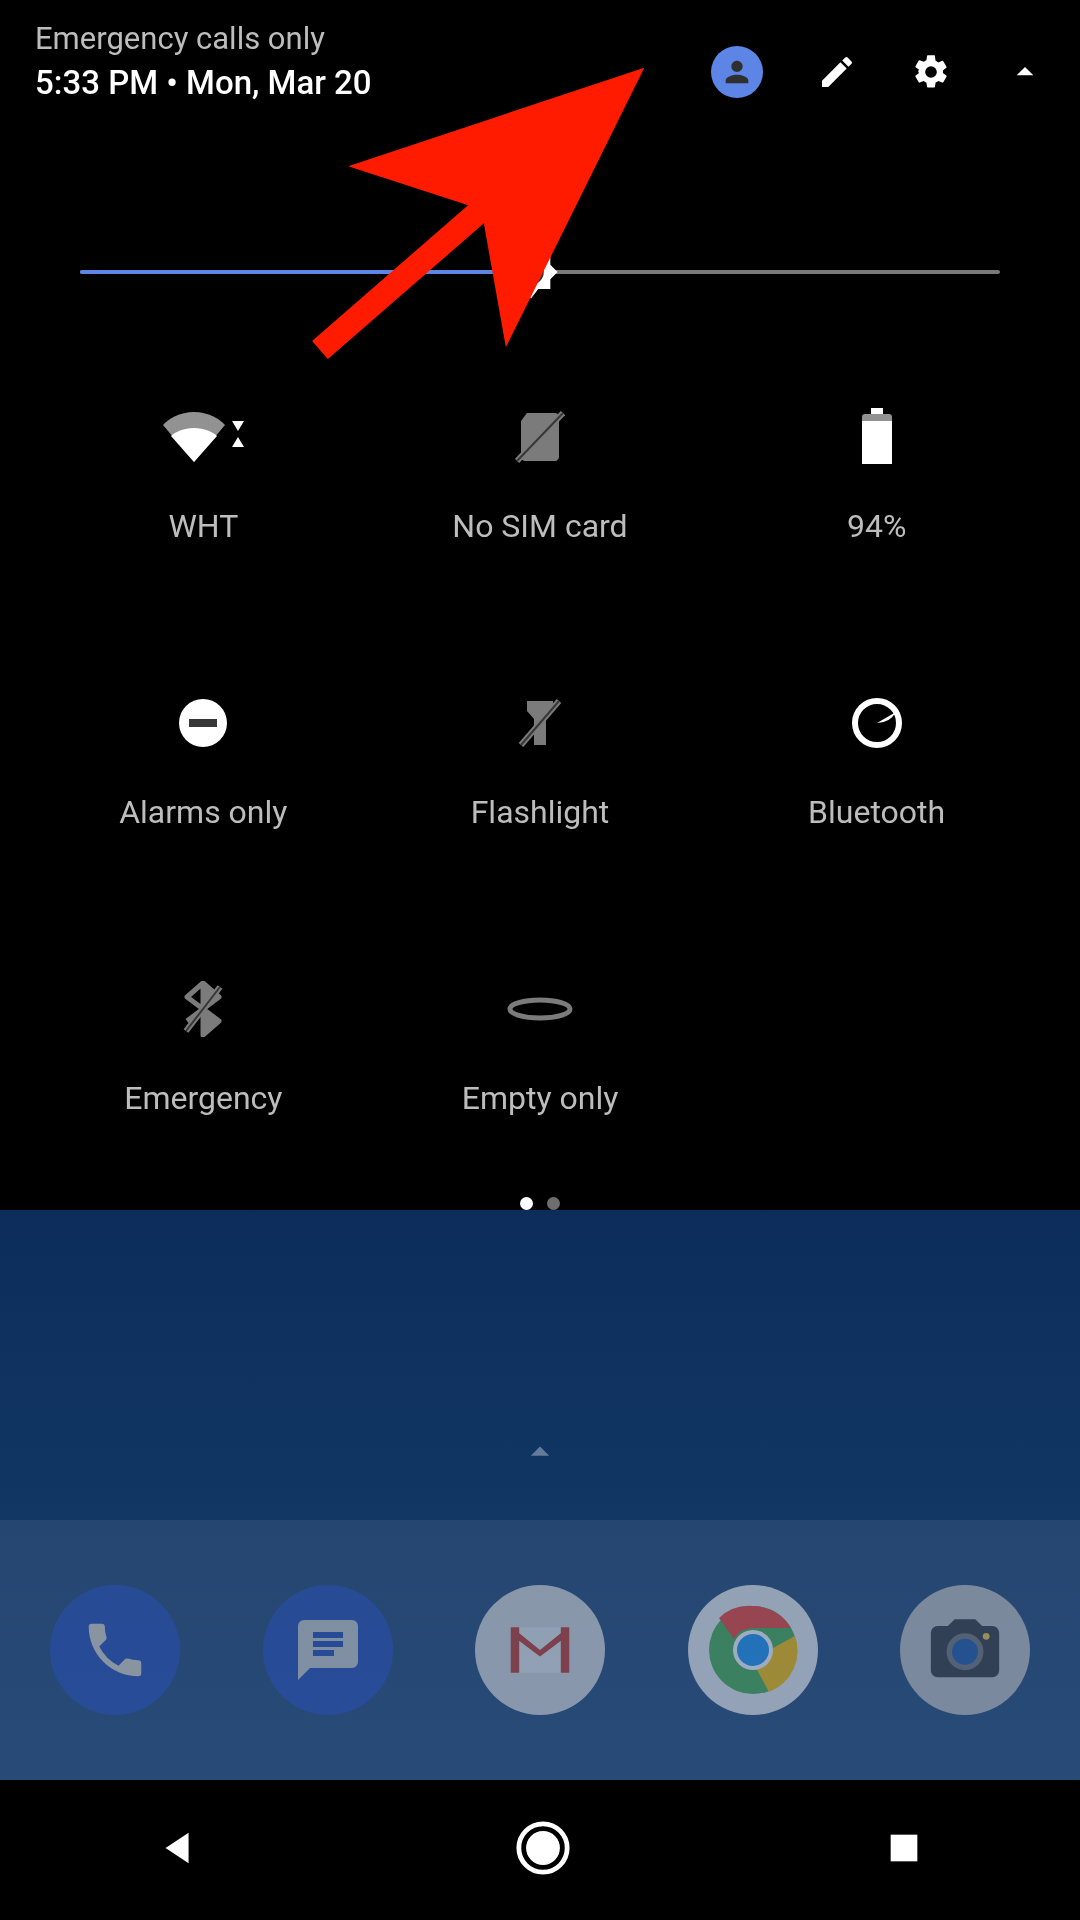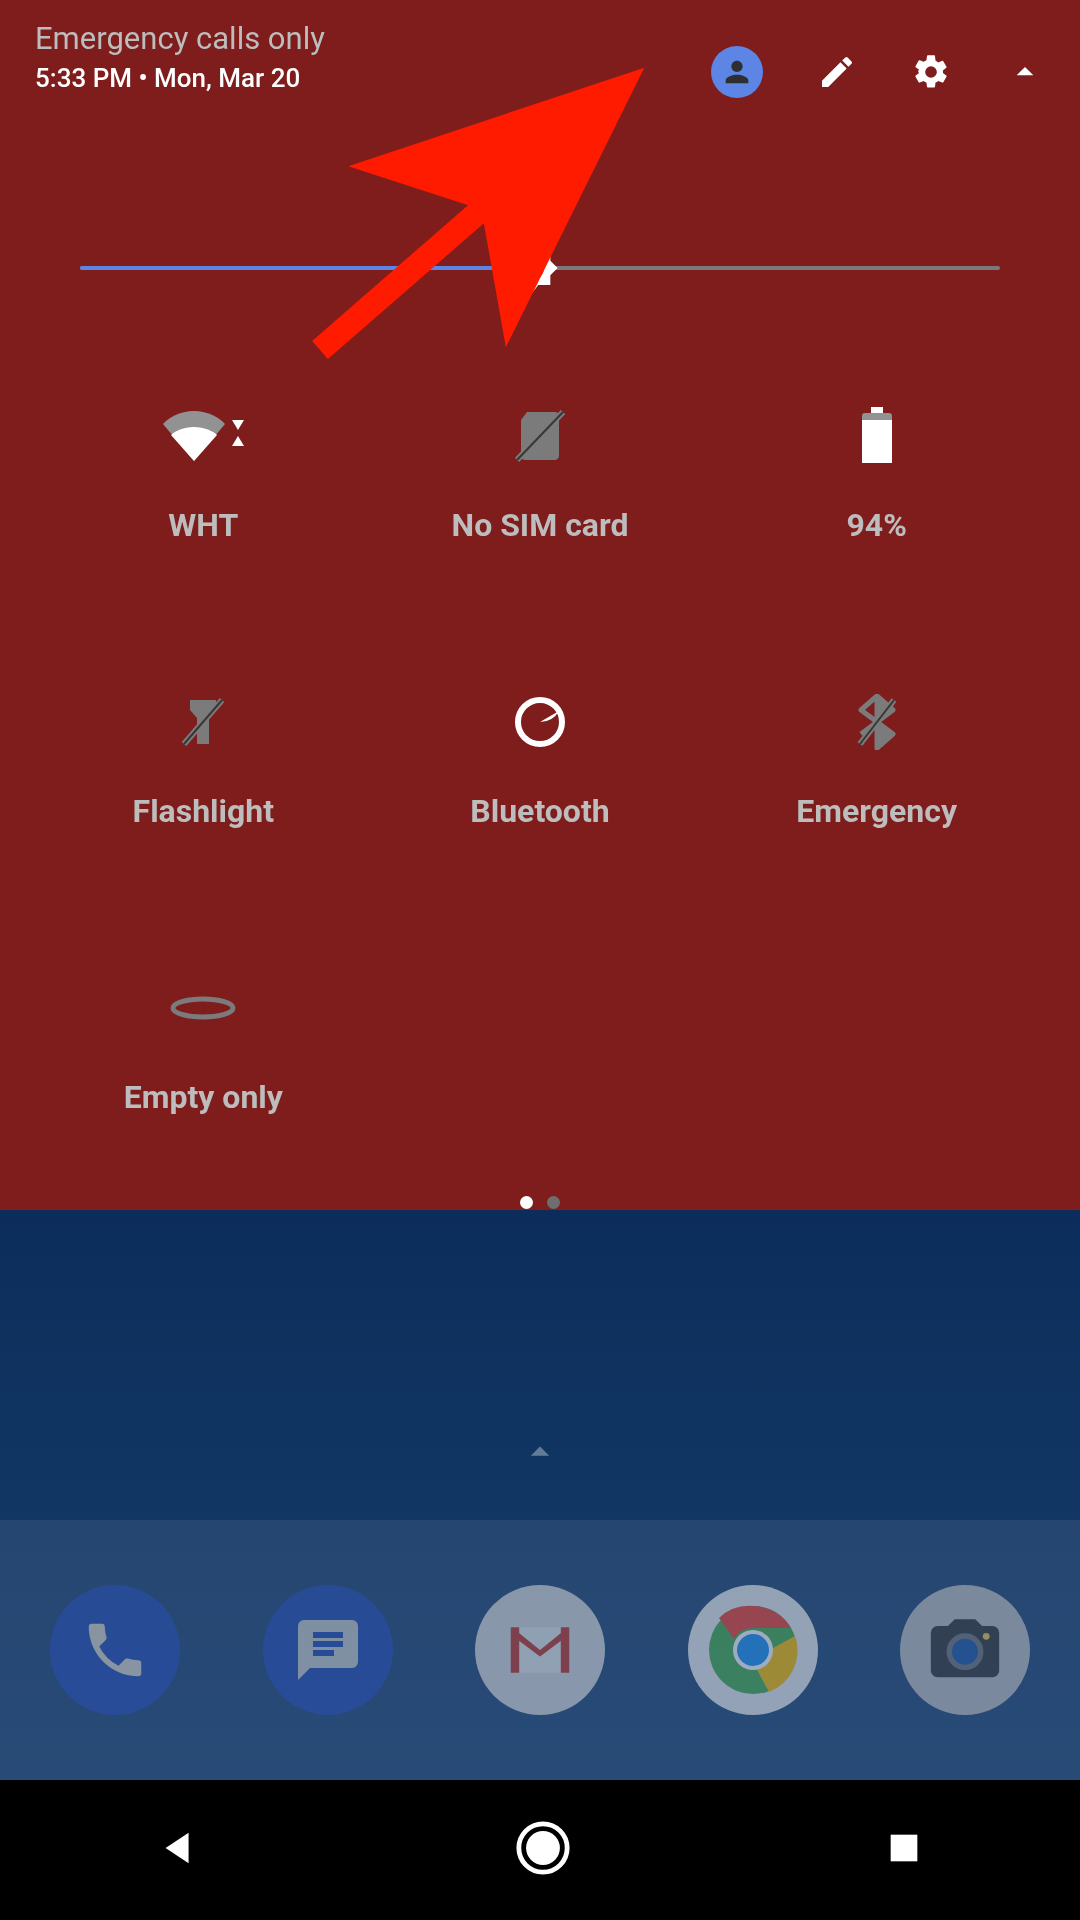--- a/index.html
+++ b/index.html
@@ -1,37 +1,37 @@
 <!DOCTYPE html>
 <html><head>
 <meta charset="utf-8">
 <style>
 *{margin:0;padding:0;box-sizing:border-box;font-family:Roboto,-apple-system,sans-serif;-webkit-font-smoothing:antialiased}
 html,body{width:1080px;height:1920px;overflow:hidden}
 body{background:#0b2b55;position:relative}
-.panel{position:absolute;inset:0;height:1210px;background:#7f1d1d;color:#fff;display:flex;flex-direction:column}
+.panel{position:absolute;inset:0;height:1210px;background:#000000;color:#fff;display:flex;flex-direction:column}
 .hdr{display:flex;align-items:flex-start;padding:20px 35px 0 35px}
 .hdr-left{display:flex;flex-direction:column;gap:6px}
 .emg{color:#bdbdbd;font-size:31px;font-weight:400}
-.dt{color:#fff;font-size:26px;font-weight:500}
+.dt{color:#fff;font-size:33px;font-weight:500}
 .hdr-icons{margin-left:auto;display:flex;align-items:center;gap:54px;padding-top:26px}
 .icon{display:flex;align-items:center;justify-content:center}
 .user-icon{width:52px;height:52px;border-radius:50%;background:#5c85e6;display:flex;align-items:center;justify-content:center}
 .user-icon svg{width:34px;height:34px;fill:#2f2f2f}
 .pencil svg,.gear svg{width:40px;height:40px;fill:#fff}
 .chev svg{width:40px;height:40px;fill:#fff}
 .bright{position:relative;margin:140px 80px 0 80px;height:60px}
 .track{position:absolute;top:28px;left:0;right:0;height:4px;background:#7a7a7a;border-radius:2px}
 .fill{position:absolute;top:28px;left:0;height:4px;background:#5c85e6;border-radius:2px}
 .thumb{position:absolute;top:30px;transform:translate(-50%,-50%);width:58px;height:58px;display:flex;align-items:center;justify-content:center}
 .thumb svg{width:58px;height:58px;overflow:visible}
 .tiles{margin-top:110px;display:grid;grid-template-columns:repeat(3,1fr);row-gap:150px;padding:0 35px}
 .tile{display:flex;flex-direction:column;align-items:center;gap:42px}
 .tile .tic{height:56px;display:flex;align-items:center;justify-content:center}
-.tile .lbl{color:#bdbdbd;font-size:32px;font-weight:700;text-align:right}
+.tile .lbl{color:#bdbdbd;font-size:32px;font-weight:400;text-align:right}
 .dots{margin-top:80px;display:flex;justify-content:center;gap:14px}
 .dot{width:13px;height:13px;border-radius:50%;background:#6e6e6e}
 .dot.on{background:#fff}
 
 .wall{position:absolute;top:1210px;left:0;right:0;height:710px;background:linear-gradient(#0c2d5b 0%,#123764 45%,#17406e 100%)}
 .drawer-chev{position:absolute;top:1430px;left:50%;transform:translateX(-50%);opacity:.35}
 .drawer-chev svg{width:44px;height:44px;fill:#fff}
 .dock{position:absolute;top:1520px;left:0;right:0;height:260px;display:flex;justify-content:space-between;align-items:center;padding:0 50px;background:rgba(90,110,150,.28)}
 .dock .app{width:130px;height:130px;border-radius:50%;display:flex;align-items:center;justify-content:center;opacity:.55}
 
@@ -117,20 +117,29 @@
       <span class="tic">
         <svg width="36" height="58" viewBox="0 0 36 58">
             <rect x="12" y="0" width="12" height="6" fill="#fff"></rect>
             <rect x="3" y="6" width="30" height="50" rx="3" fill="#929292"></rect>
             <rect x="3" y="13" width="30" height="43" rx="0" fill="#fff"></rect>
           </svg>
       </span>
       <span class="lbl">94%</span>
     </div>
 
+    <div class="tile">
+      <span class="tic">
+        <svg width="52" height="52" viewBox="0 0 52 52">
+            <circle cx="26" cy="26" r="24" fill="#fff"></circle>
+            <rect x="12" y="22" width="28" height="8" fill="#373737"></rect>
+          </svg>
+      </span>
+      <span class="lbl">Alarms only</span>
+    </div>
 
     <div class="tile">
       <span class="tic">
         <svg width="46" height="56" viewBox="0 0 46 56">
             <path d="M10 6h26v10l-7 8v26h-12V24l-7-8z" fill="#7b7b7b"></path>
             <line x1="4" y1="50" x2="42" y2="6" stroke="#7b7b7b" stroke-width="6"></line>
             <line x1="4" y1="50" x2="42" y2="6" stroke="#373737" stroke-width="2"></line>
           </svg>
       </span>
       <span class="lbl">Flashlight</span>

